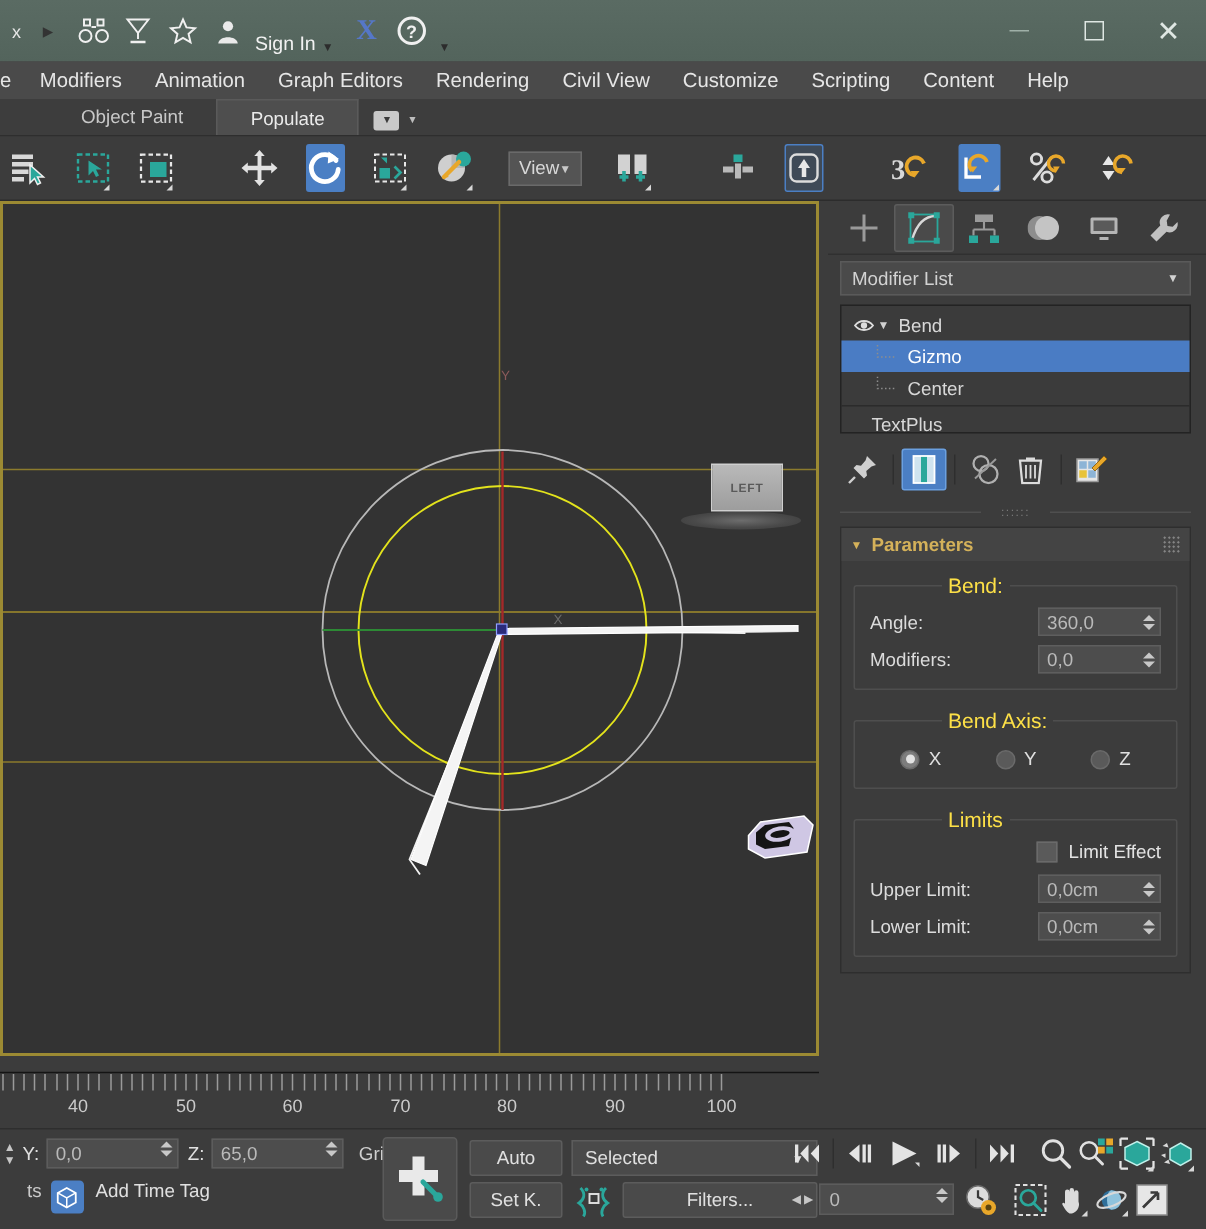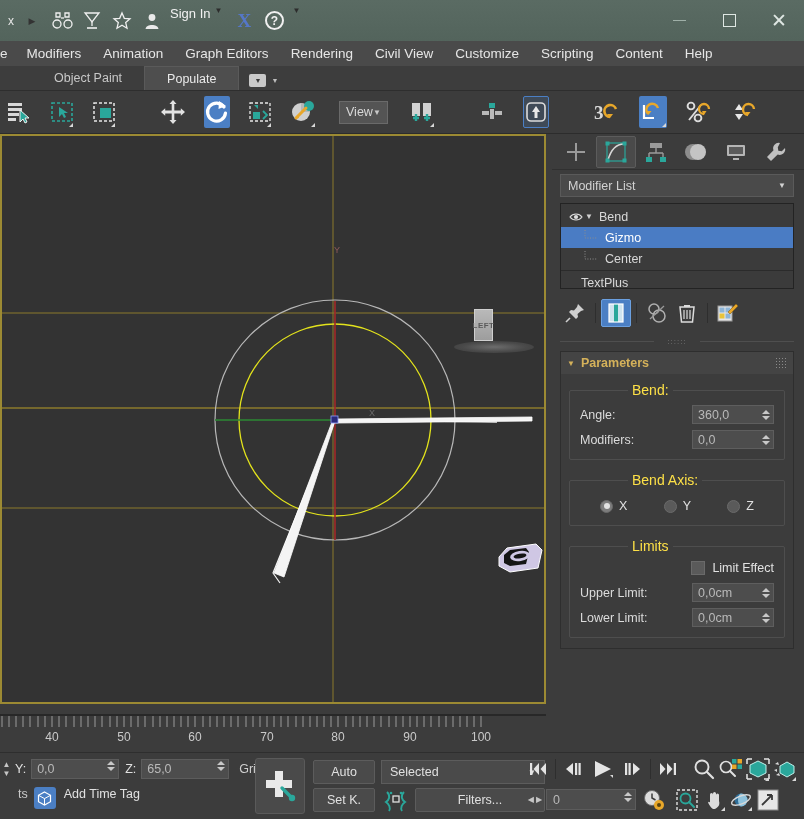--- a/index.html
+++ b/index.html
@@ -29,21 +29,21 @@
   }
   .qsearch {
     width: 224px; height: 25px; background: #fff; border: 1px solid #9a9a9a;
     display: flex; align-items: center; padding: 0 7px;
   }
   .qsearch input {
     border: 0; outline: 0; width: 100%; background: transparent;
     font-family: "Liberation Sans", sans-serif; font-size: 13px;
     font-style: italic; color: #7d7d7d;
   }
-  .tb-icons { display: flex; align-items: flex-start; gap: 2px; margin-left: 6px; }
+  .tb-icons { display: flex; align-items: flex-end; gap: 2px; margin-left: 6px; }
   .tb-ico {
     width: 28px; height: 30px; display: flex; align-items: center; justify-content: center;
     color: #f0f0f0;
   }
   .signin-label { font-size: 13px; color: #f2f2f2; margin-left: 2px; }
   .tb-caret { color: #2c2c2c; font-size: 8px; margin: 0 6px 0 2px; }
   .xlogo { font-size: 19px; font-weight: bold; color: #5577c8; font-family: "Liberation Serif", serif; }
   .helpq {
     width: 19px; height: 19px; border-radius: 50%; border: 2px solid #f0f0f0;
     display: flex; align-items: center; justify-content: center;
@@ -123,21 +123,21 @@
   
   .viewport {
     position: absolute; left: 0; top: 134px; width: 546px; height: 570px;
     background: #333333;
     border: 2px solid #9c8a33;
     overflow: hidden;
   }
   .vp-inner { position: absolute; inset: 0; }
   .vp-svg { position: absolute; left: 0; top: 0; }
   .viewcube {
-    position: absolute; left: 472px; top: 173px; width: 19px; height: 32px;
+    position: absolute; left: 472px; top: 173px; width: 48px; height: 32px;
     background: linear-gradient(#b9b9b9,#9d9d9d);
     border: 1px solid #cfcfcf;
     display: flex; align-items: center; justify-content: center;
     font-size: 8px; letter-spacing: .5px; color: #5a5a5a; font-weight: bold;
   }
   .viewcube-base {
     position: absolute; left: 452px; top: 205px; width: 80px; height: 12px;
     border-radius: 50%;
     background: radial-gradient(ellipse at center, #6d6d6d 0%, #4a4a4a 55%, #3a3a3a 100%);
   }

